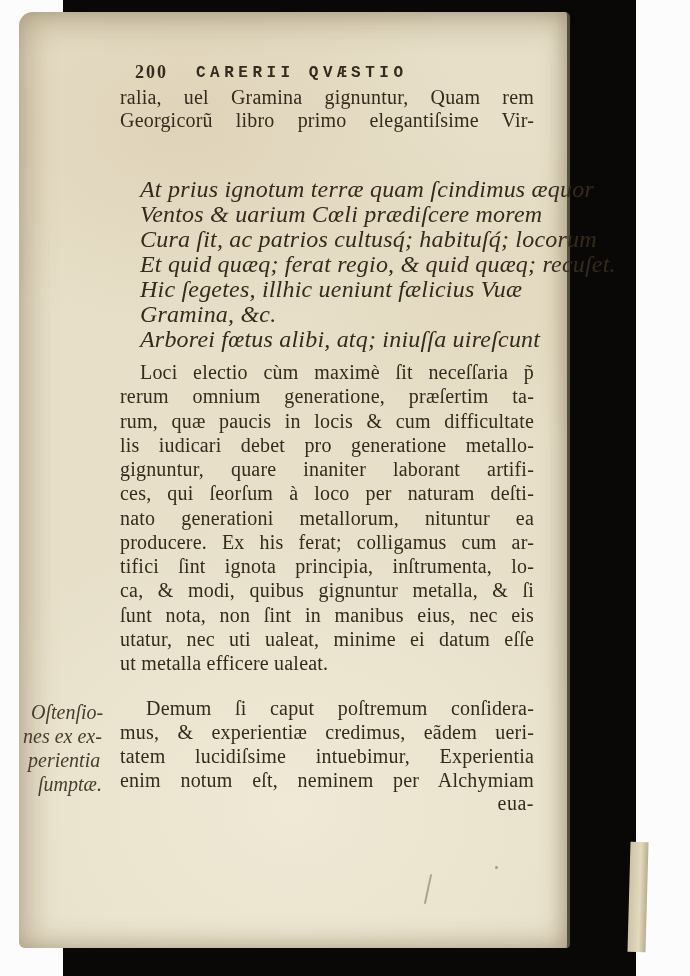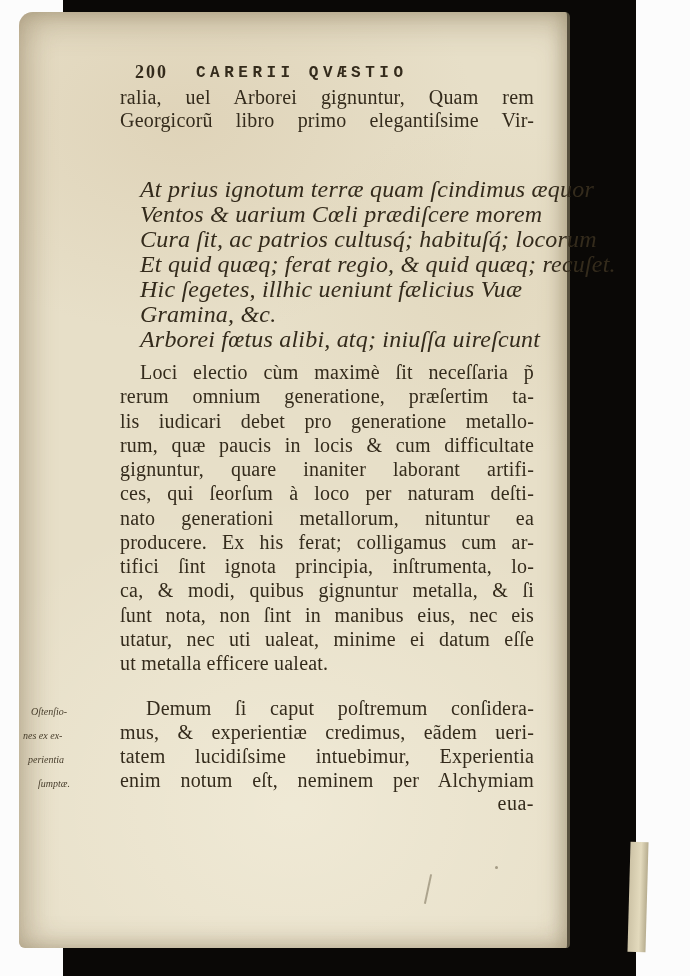--- a/index.html
+++ b/index.html
@@ -101,21 +101,21 @@
     font-size:24px;
     line-height:25px;
     white-space:nowrap;
     letter-spacing:.2px;
   }
   .margin-note{
     position:absolute;
     left:4px; top:688px;
     width:96px;
     font-style:italic;
-    font-size:10px;
+    font-size:20px;
     color:#473d2b;
   }
   .margin-note .mline{line-height:24px;white-space:nowrap;}
   .margin-note .mline:nth-child(1){text-indent:8px;}
   .margin-note .mline:nth-child(3){text-indent:5px;}
   .margin-note .mline:nth-child(4){text-indent:15px;}
   .catchword{
     position:absolute;
     left:101px; top:780px;
     width:414px;
@@ -146,39 +146,39 @@
 <div class="page-edge-sliver"></div>
 
 <div class="page">
 
   <div class="header">
     <span class="page-number">200</span>
     <span class="running-title">CARERII QVÆSTIO</span>
   </div>
 
   <div class="col para1">
-    <div class="line">ralia, uel Arborei gignuntur, Quam rem</div>
+    <div class="line">ralia, uel Gramina gignuntur, Quam rem</div>
     <div class="line">Georgicorũ libro primo elegantiſsime Vir-</div>
   </div>
 
   <div class="verse">
     <div class="vline">At prius ignotum terræ quam ſcindimus æquor</div>
     <div class="vline">Ventos &amp; uarium Cœli prædiſcere morem</div>
     <div class="vline">Cura ſit, ac patrios cultusq́; habituſq́; locorum</div>
     <div class="vline">Et quid quæq; ferat regio, &amp; quid quæq; recuſet.</div>
     <div class="vline">Hic ſegetes, illhic ueniunt fælicius Vuæ</div>
     <div class="vline">Gramina, &amp;c.</div>
     <div class="vline">Arborei fœtus alibi, atq; iniuſſa uireſcunt</div>
   </div>
 
   <div class="col para2">
     <div class="line indent1">Loci electio cùm maximè ſit neceſſaria p̃</div>
     <div class="line">rerum omnium generatione, præſertim ta-</div>
+    <div class="line">rum, quæ paucis in locis &amp; cum difficultate</div>
     <div class="line">lis iudicari debet pro generatione metallo-</div>
-    <div class="line">rum, quæ paucis in locis &amp; cum difficultate</div>
     <div class="line">gignuntur, quare inaniter laborant artifi-</div>
     <div class="line">ces, qui ſeorſum à loco per naturam deſti-</div>
     <div class="line">nato generationi metallorum, nituntur ea</div>
     <div class="line">producere. Ex his ferat; colligamus cum ar-</div>
     <div class="line">tifici ſint ignota principia, inſtrumenta, lo-</div>
     <div class="line">ca, &amp; modi, quibus gignuntur metalla, &amp; ſi</div>
     <div class="line">ſunt nota, non ſint in manibus eius, nec eis</div>
     <div class="line">utatur, nec uti ualeat, minime ei datum eſſe</div>
     <div class="line last">ut metalla efficere ualeat.</div>
   </div>

